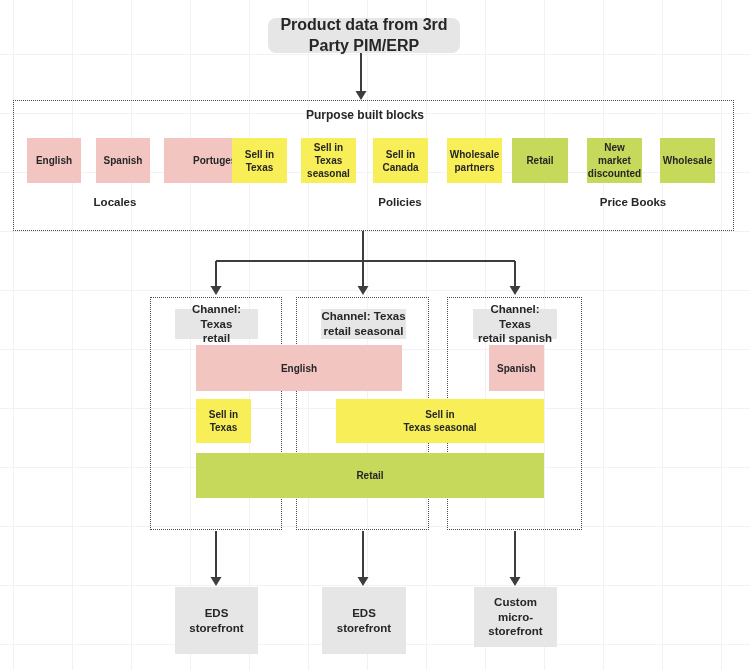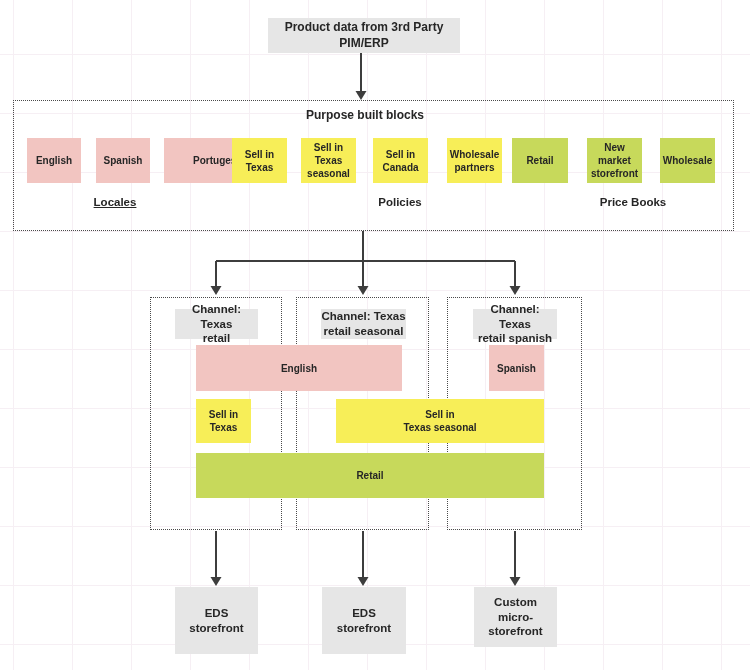--- a/index.html
+++ b/index.html
@@ -12,21 +12,21 @@
     background-size:59px 59px;
     background-position:13px -5px;
     font-family:"Liberation Sans", sans-serif;
     color:#262626;
   }
   .node{
     position:absolute;display:flex;align-items:center;justify-content:center;
     text-align:center;font-weight:700;white-space:pre-line;line-height:1.3;
   }
   .graybox{font-size:11.5px;}
-  .source{font-size:12px;}
+  .source{font-size:16px;border-radius:8px;}
   .block{font-size:10px;}
   .bar{font-size:10px;}
   .dotted{
     position:absolute;border:1.5px dotted #4a4a4a;box-sizing:border-box;
     background:transparent;
   }
   .container-title{
     position:absolute;top:9px;left:0;right:0;text-align:center;
     font-weight:700;font-size:12px;transform:translateX(-10px);
   }
@@ -56,24 +56,24 @@
 Texas
 seasonal</div>
   <div class="node block" style="left: 373px; top: 138px; width: 55px; height: 45px; background: rgb(247, 238, 88);">Sell in
 Canada</div>
   <div class="node block" style="left: 447px; top: 138px; width: 55px; height: 45px; background: rgb(247, 238, 88);">Wholesale
 partners</div>
 
   <div class="node block" style="left: 512px; top: 138px; width: 56px; height: 45px; background: rgb(199, 217, 91);">Retail</div>
   <div class="node block" style="left: 587px; top: 138px; width: 55px; height: 45px; background: rgb(199, 217, 91);">New
 market
-storefront</div>
+discounted</div>
   <div class="node block" style="left: 660px; top: 138px; width: 55px; height: 45px; background: rgb(199, 217, 91);">Wholesale</div>
 
-  <div class="group-label" style="left:115px;top:196px;text-decoration:underline;">Locales</div>
+  <div class="group-label" style="left:115px;top:196px;">Locales</div>
   <div class="group-label" style="left:356px;top:196px;margin-left:44px;">Policies</div>
   <div class="group-label" style="left:633px;top:196px;">Price Books</div>
 
   <div class="dotted" style="left: 150px; top: 297px; width: 132px; height: 233px; border-color: rgb(74, 74, 74);"></div>
   <div class="dotted" style="left: 296px; top: 297px; width: 133px; height: 233px; border-color: rgb(74, 74, 74);"></div>
   <div class="dotted" style="left: 447px; top: 297px; width: 135px; height: 233px; border-color: rgb(74, 74, 74);"></div>
 
   <div class="node graybox" style="left: 175px; top: 309px; width: 83px; height: 30px; background: rgb(230, 230, 230);">Channel: Texas
 retail</div>
   <div class="node graybox" style="left: 321px; top: 309px; width: 85px; height: 30px; background: rgb(230, 230, 230);">Channel: Texas

